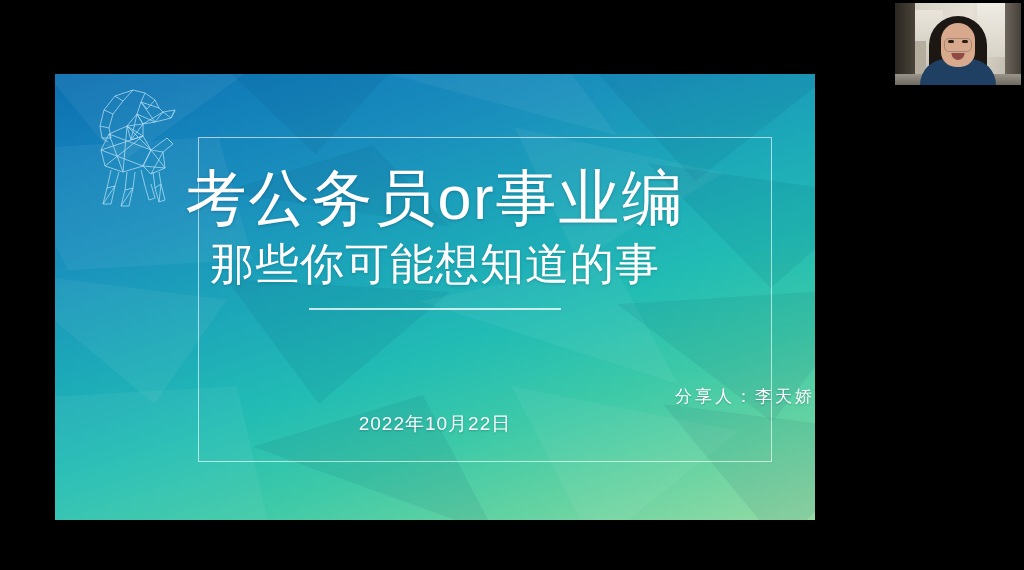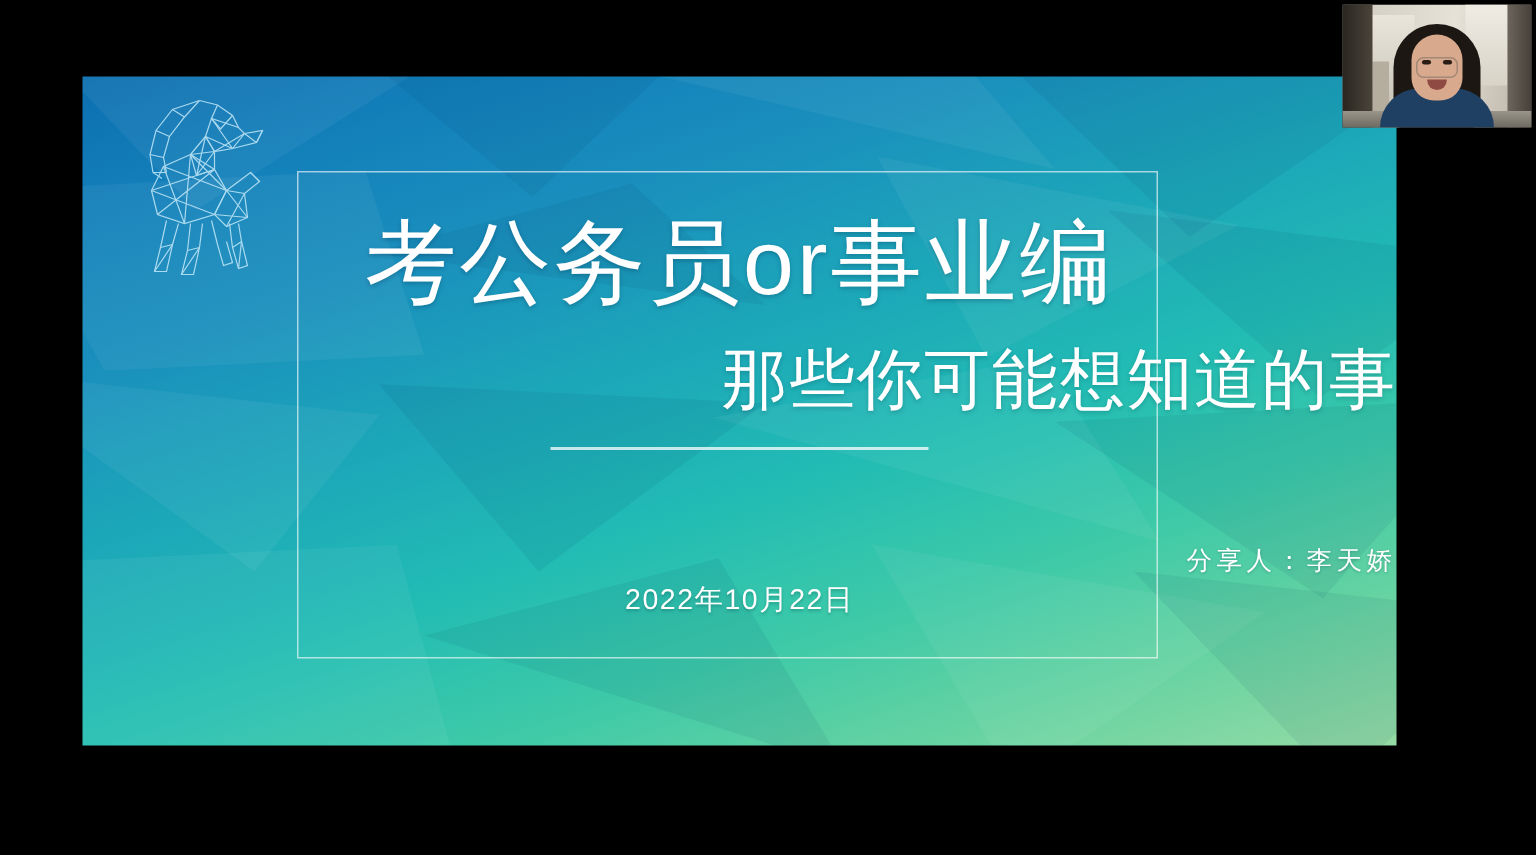--- a/index.html
+++ b/index.html
@@ -10,22 +10,22 @@
     font-family:"Liberation Sans","DejaVu Sans",sans-serif;
     position:relative;
   }
 
   
   #stage{position:absolute;inset:0;background:#000;}
 
   
   #slide{
     position:absolute;
-    left:55px;top:51px;
-    width:876px;height:446px;
+    left:55px;top:74px;
+    width:760px;height:446px;
     overflow:hidden;
     background:
       linear-gradient(162deg,
         #0d6fb0 0%,
         #1380ba 13%,
         #1a90bd 27%,
         #1ca6b9 42%,
         #22bcb4 58%,
         #3cc9a8 72%,
         #63d2a2 85%,
@@ -68,24 +68,23 @@
     letter-spacing:2px;
     font-weight:400;
     text-shadow:0 1px 3px rgba(0,40,70,.28);
     white-space:nowrap;
   }
   #subtitle{
     font-size:44px;
     line-height:56px;
     letter-spacing:1px;
     font-weight:400;
-    margin-top:15px;
+    margin-top:2px;
     text-shadow:0 1px 3px rgba(0,60,70,.25);
     white-space:nowrap;
-    text-align:right;
   }
   #divider{
     width:252px;height:2px;
     margin:16px auto 0 auto;
     background:rgba(255,255,255,.75);
   }
 
   
   #meta{
     position:absolute;

